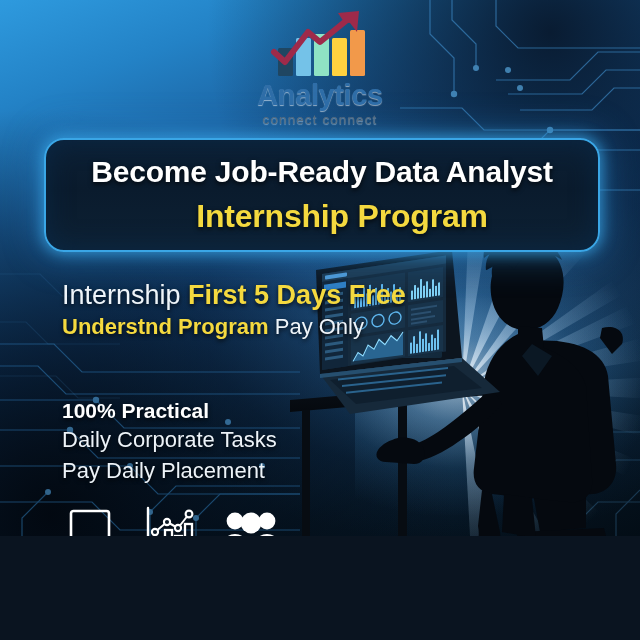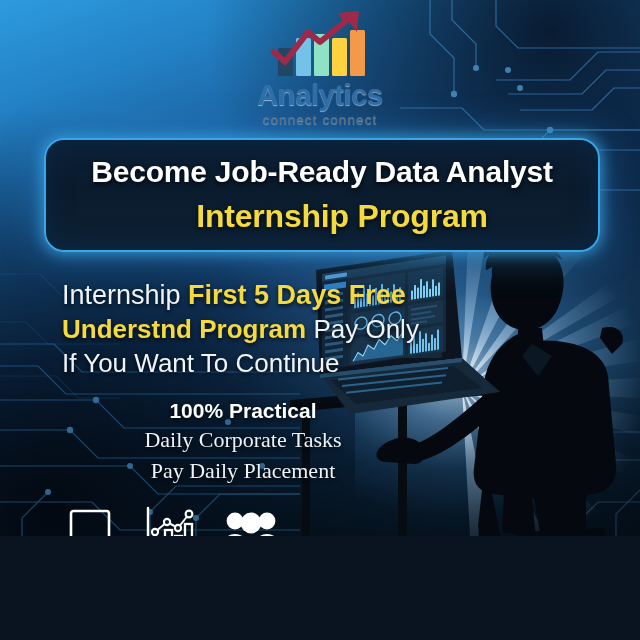--- a/index.html
+++ b/index.html
@@ -68,32 +68,32 @@
     font-size:32px;font-weight:bold;color:#f4d93f;letter-spacing:-0.2px;
     line-height:1.05;margin-top:7px;white-space:nowrap;
     text-shadow:0 2px 5px rgba(0,0,0,.8);
     margin-left:40px;
   }
 
   
   #offer{position:absolute;left:62px;top:270px;width:420px;margin-top:8px;}
   .offer-row{white-space:nowrap;line-height:1.30;}
   .offer-row.r1{font-size:27px;}
-  .offer-row.r2{font-size:26px;}
+  .offer-row.r2{font-size:22px;}
   .offer-row.r3{font-size:26px;}
   .w-light{color:#eef4f9;font-weight:normal;text-shadow:0 2px 4px rgba(0,0,0,.75);}
   .y{color:#f4d93f;font-weight:bold;text-shadow:0 2px 4px rgba(0,0,0,.75);}
 
   
-  #benefits{position:absolute;left:78px;top:396px;width:330px;text-align:center;}
+  #benefits{position:absolute;left:62px;top:396px;width:330px;}
   .b-row{white-space:nowrap;line-height:1.40;font-size:22px;}
   .b-row.first{font-weight:bold;color:#ffffff;font-size:21px;
                text-shadow:0 2px 4px rgba(0,0,0,.75);}
   .b-row.rest{font-weight:normal;color:#edf3f8;
-              text-shadow:0 2px 4px rgba(0,0,0,.75);font-family:Liberation Serif, serif;}
+              text-shadow:0 2px 4px rgba(0,0,0,.75);}
 
   
   #icon-strip{position:absolute;left:62px;top:506px;display:flex;align-items:center;gap:26px;}
   .ic{display:block;}
 
   
   #illustration{position:absolute;left:286px;top:232px;width:354px;height:408px;}
 </style>
 </head>
 <body>
@@ -385,23 +385,20 @@
 
   <div id="offer">
     <div class="offer-row r1">
       <span class="w-light">Internship</span>
       <span class="y">First 5 Days Free</span>
     </div>
     <div class="offer-row r2">
       <span class="y">Understnd Program</span>
       <span class="w-light">Pay Only</span>
     </div>
-    <div class="offer-row r3">
-      <span class="w-light">If You Want To Continue</span>
-    </div>
   </div>
 
   <div id="benefits">
     <div class="b-row first">100% Practical</div>
     <div class="b-row rest">Daily Corporate Tasks</div>
     <div class="b-row rest">Pay Daily Placement</div>
   </div>
 
   <div id="icon-strip">
 

